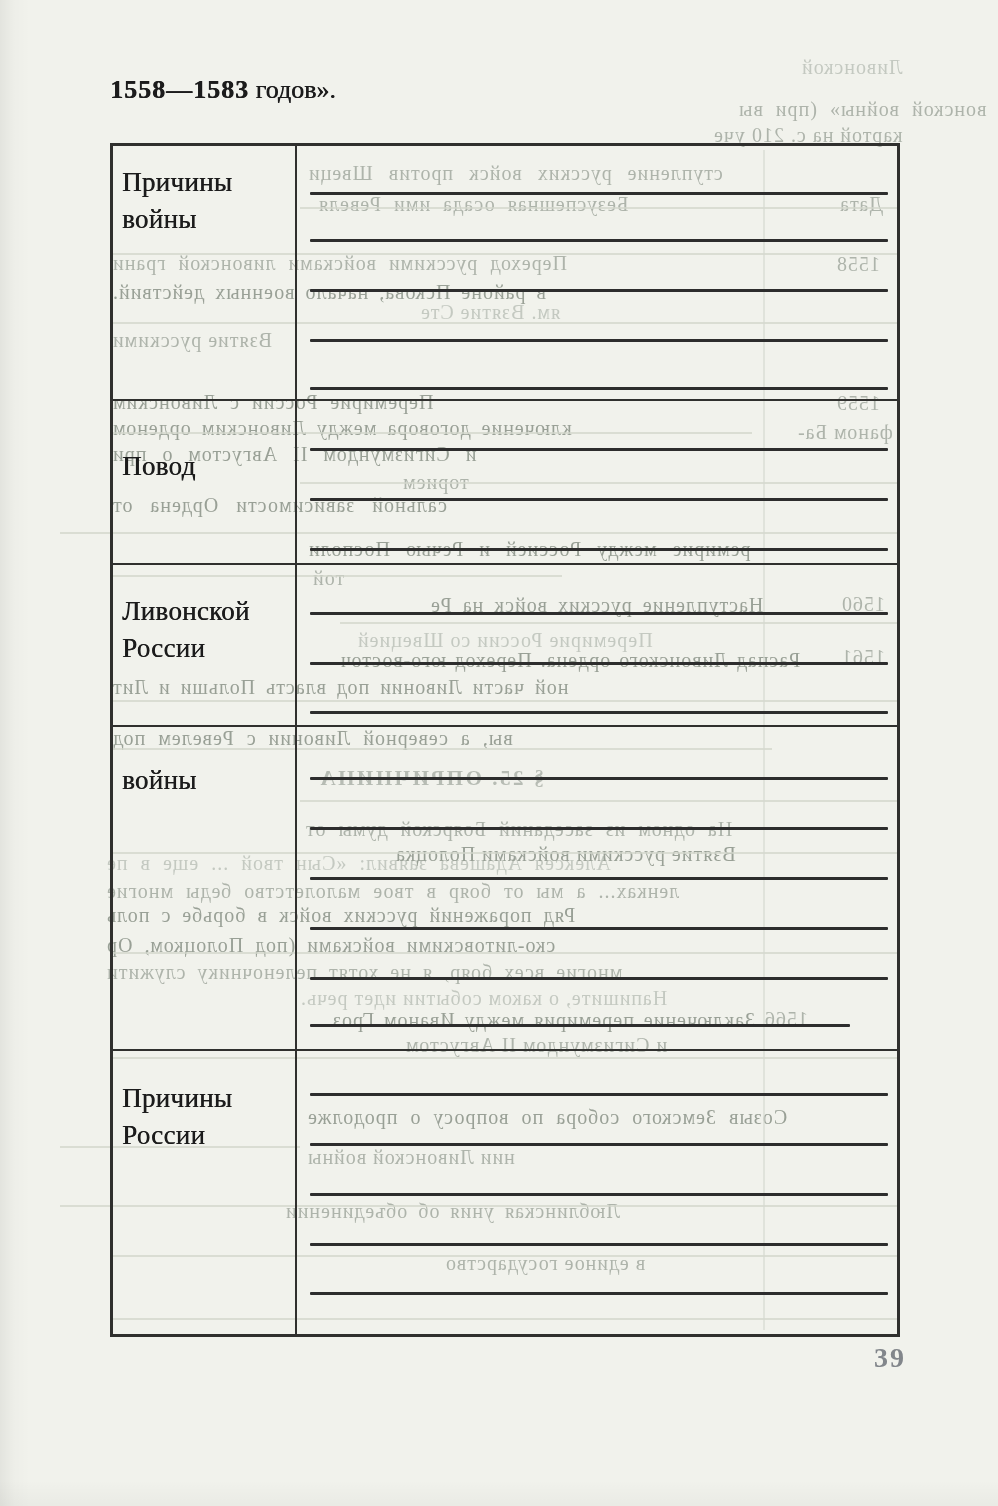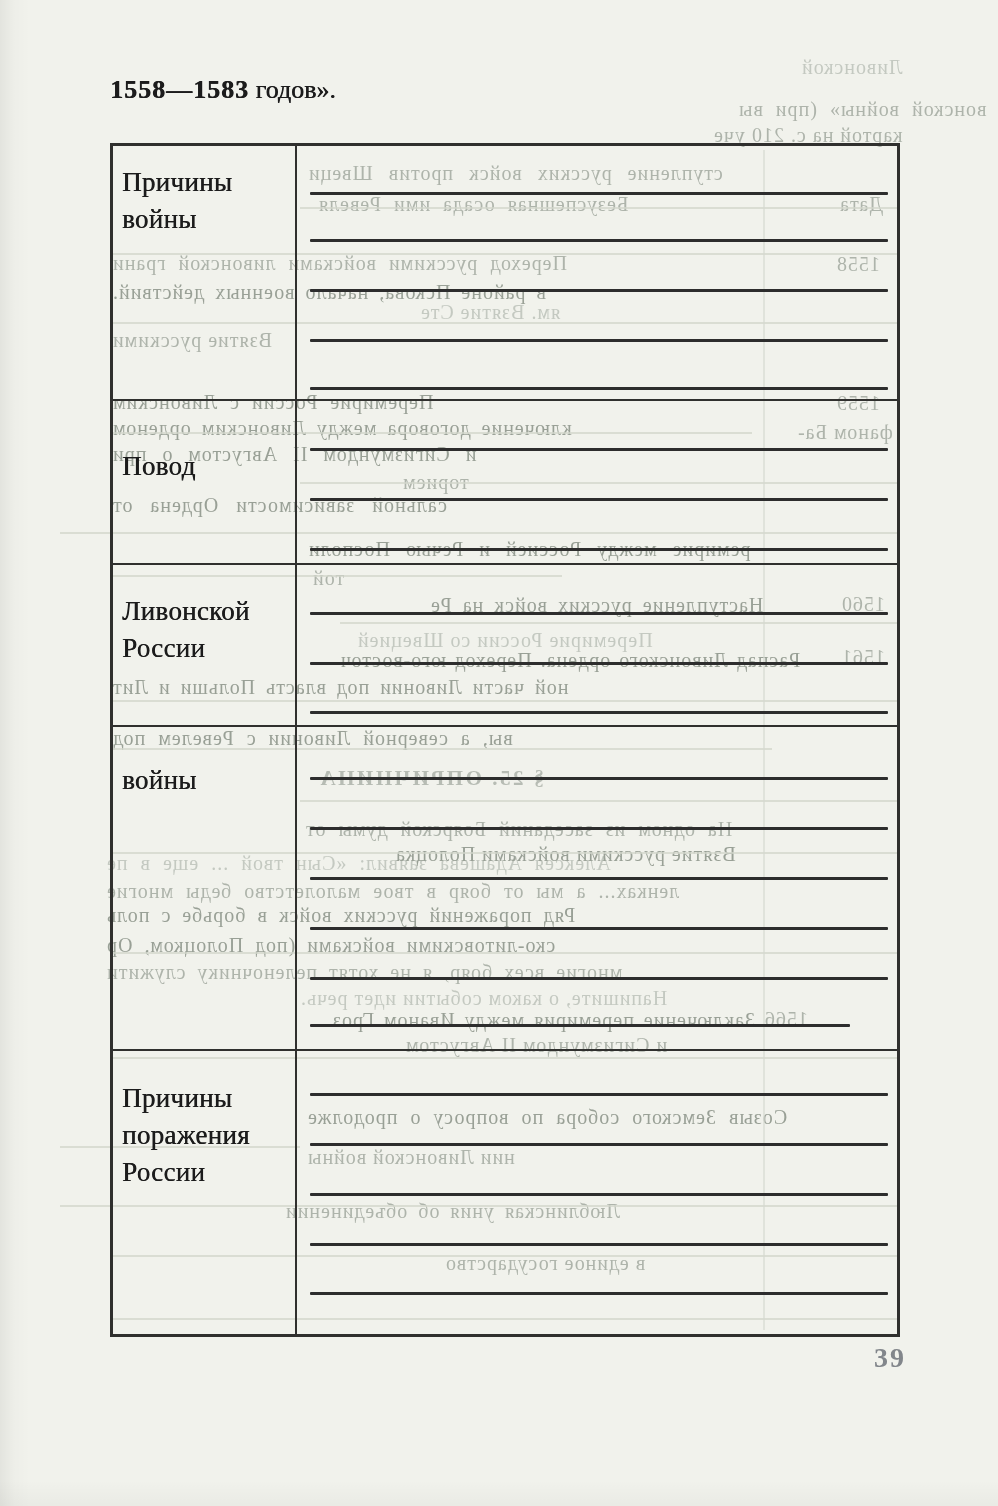--- a/index.html
+++ b/index.html
@@ -133,21 +133,20 @@
   </div>
   <div class="row-label" style="top:593px;">
     <div>Ливонской</div>
     <div>России</div>
   </div>
   <div class="row-label" style="top:762px;">
     <div>войны</div>
   </div>
   <div class="row-label" style="top:1080px;">
     <div>Причины</div>
-    <div>поражения</div>
     <div>России</div>
   </div>
 
   <div class="wline" style="top:192px;left:310px;width:578px;"></div>
   <div class="wline" style="top:239px;left:310px;width:578px;"></div>
   <div class="wline" style="top:289px;left:310px;width:578px;"></div>
   <div class="wline" style="top:339px;left:310px;width:578px;"></div>
   <div class="wline" style="top:387px;left:310px;width:578px;"></div>
 
   <div class="wline" style="top:448px;left:310px;width:578px;"></div>

